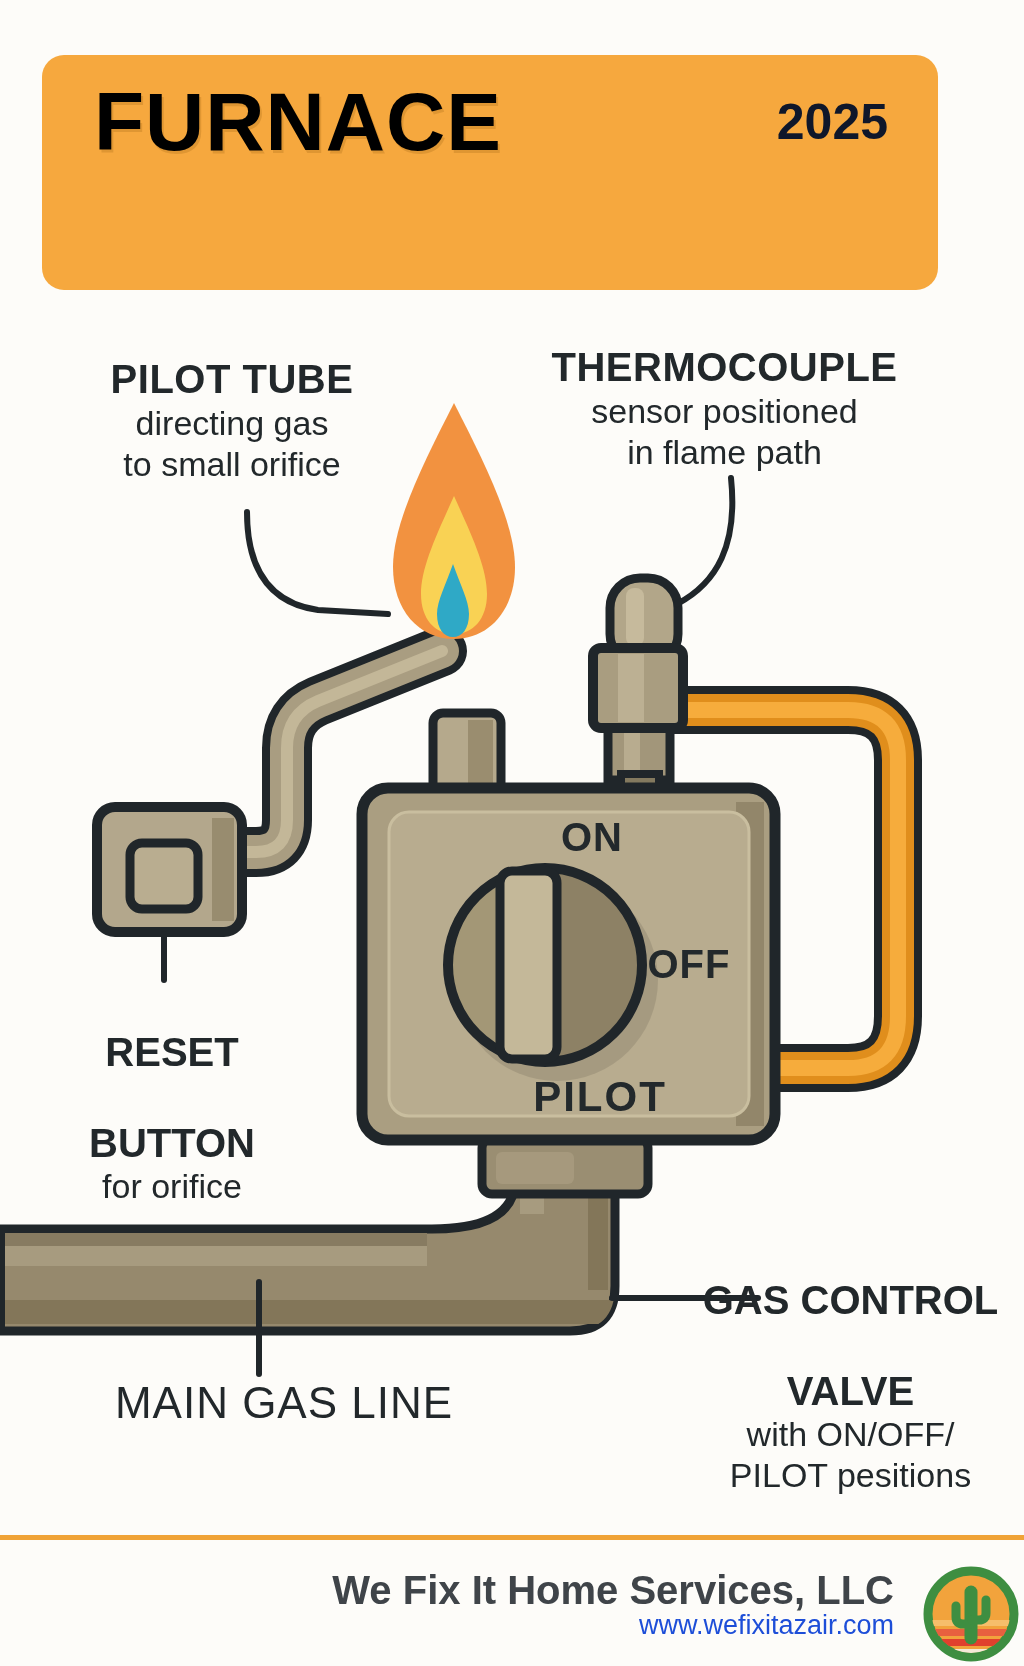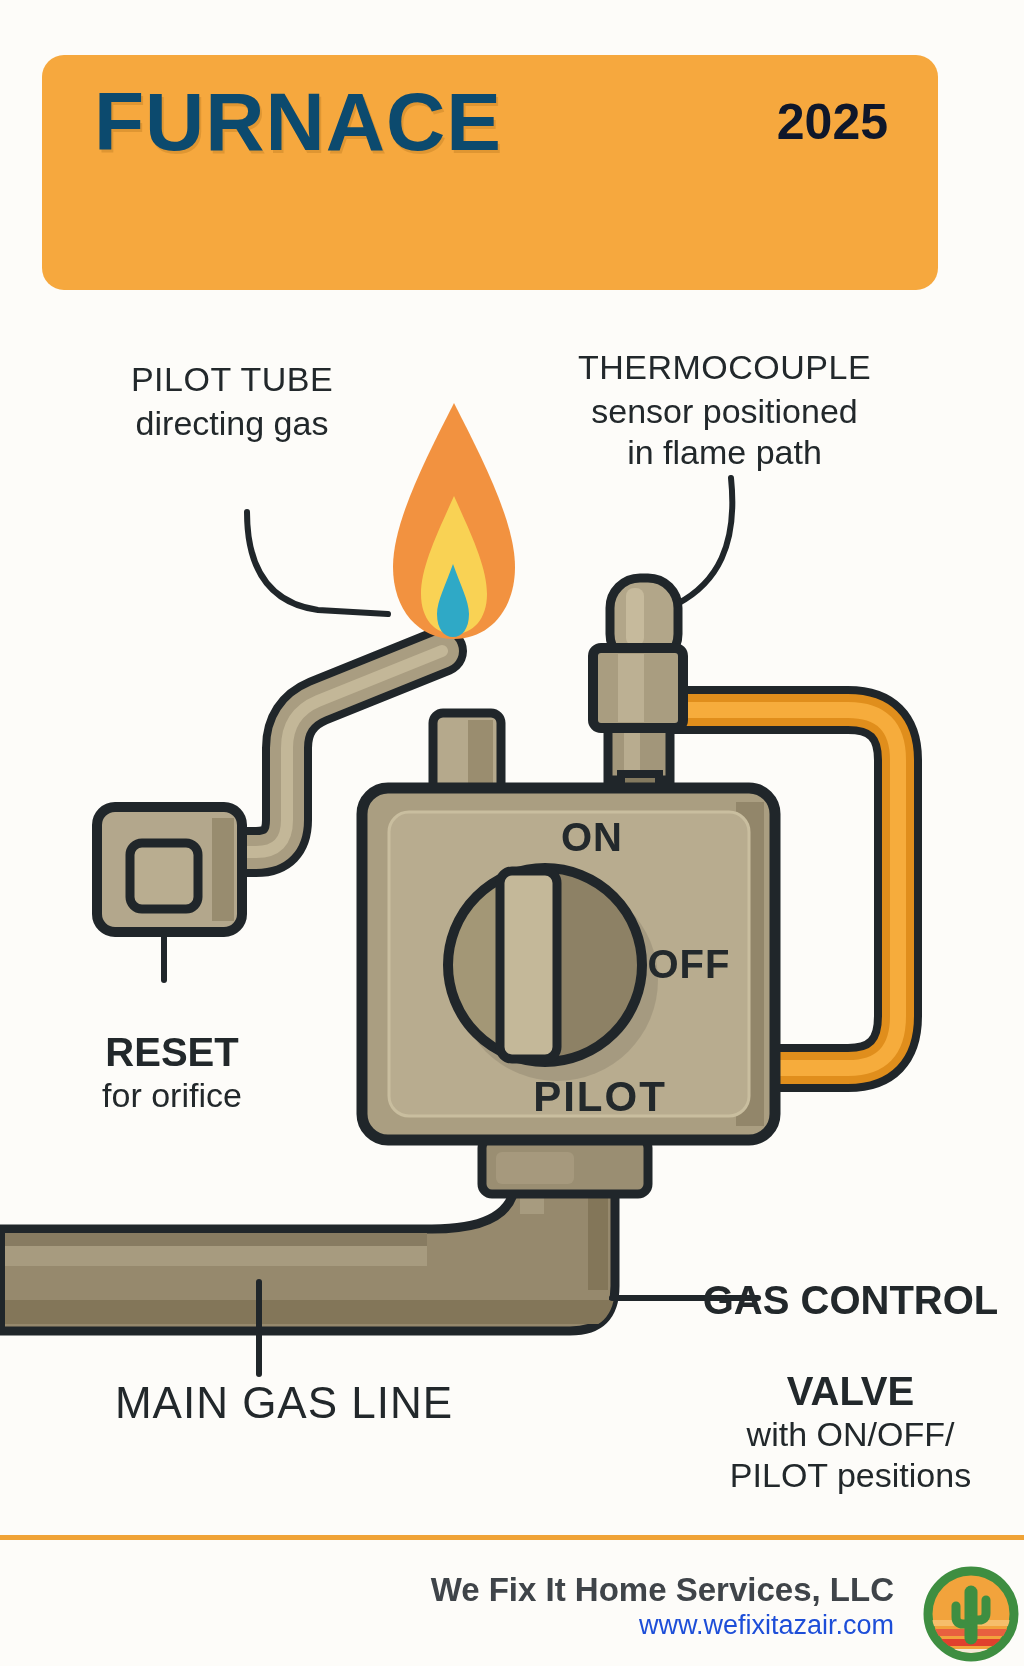--- a/index.html
+++ b/index.html
@@ -2,35 +2,35 @@
 <html><head>
 <meta charset="utf-8">
 <style>
   html,body{margin:0;padding:0;background:#e8e8e8;}
   .page{position:relative;width:1024px;height:1666px;background:#FDFCF9;overflow:hidden;
         font-family:"Liberation Sans",sans-serif;}
   
   .banner{position:absolute;left:42px;top:55px;width:896px;height:235px;
           background:#F6A83E;border-radius:22px;}
   .title{position:absolute;left:52px;top:22px;font-size:82px;font-weight:bold;
-         color:#0c4a6e;line-height:90px;letter-spacing:1px;white-space:nowrap;
+         color:#000000;line-height:90px;letter-spacing:1px;white-space:nowrap;
          text-shadow:2px 3px 0 rgba(120,70,0,0.18);}
   .year{position:absolute;right:50px;top:38px;font-size:50px;font-weight:bold;color:#0f172a;}
   
   .diagram{position:absolute;left:0;top:0;width:1024px;height:1666px;}
   
   .lbl{position:absolute;text-align:center;color:#22282B;}
-  .lbl .t{font-size:34px;font-weight:normal;line-height:47px;letter-spacing:0.5px;}
+  .lbl .t{font-size:40px;font-weight:bold;line-height:47px;letter-spacing:0.5px;}
   .lbl .t2{font-size:40px;font-weight:bold;line-height:45px;margin-top:46px;}
   .lbl .d{font-size:34px;line-height:41px;font-weight:normal;}
   .lbl-main{font-size:44px;font-weight:normal;letter-spacing:1px;}
   
   .rule{position:absolute;left:0;top:1535px;width:1024px;height:5px;background:#F0A336;}
   .footer-text{position:absolute;right:130px;top:1572px;text-align:right;}
-  .company{font-size:33px;font-weight:bold;color:#3F4449;line-height:36px;}
+  .company{font-size:40px;font-weight:bold;color:#3F4449;line-height:36px;}
   .website{font-size:27px;color:#1d4ed8;line-height:34px;}
   .logo{position:absolute;left:923px;top:1566px;width:96px;height:96px;}
 </style>
 </head>
 <body>
 
 <div class="page">
 
   <div class="banner">
     <div class="title">
@@ -121,30 +121,32 @@
       <path d="M 731 478 C 738 545 717 583 677 604"></path>
       <path d="M 164 934 L 164 980"></path>
       <path d="M 259 1282 L 259 1374"></path>
       <path d="M 612 1298 L 758 1298"></path>
     </g>
   </svg>
 
   <div class="lbl" style="left:52px;top:356px;width:360px;">
     <div class="t">PILOT TUBE</div>
     <div class="d">directing gas</div>
+    <div class="d">to small orifice</div>
   </div>
 
   <div class="lbl" style="left:537px;top:344px;width:375px;">
     <div class="t">THERMOCOUPLE</div>
     <div class="d">sensor positioned</div>
     <div class="d">in flame path</div>
   </div>
 
   <div class="lbl" style="left:42px;top:984px;width:260px;">
     <div class="t2">RESET</div>
+    <div class="t2">BUTTON</div>
     <div class="d">for orifice</div>
   </div>
 
   <div class="lbl lbl-main" style="left:84px;top:1378px;width:400px;">MAIN GAS LINE</div>
 
   <div class="lbl" style="left:658px;top:1232px;width:385px;">
     <div class="t2">GAS CONTROL</div>
     <div class="t2">VALVE</div>
     <div class="d">with ON/OFF/</div>
     <div class="d">PILOT pesitions</div>

